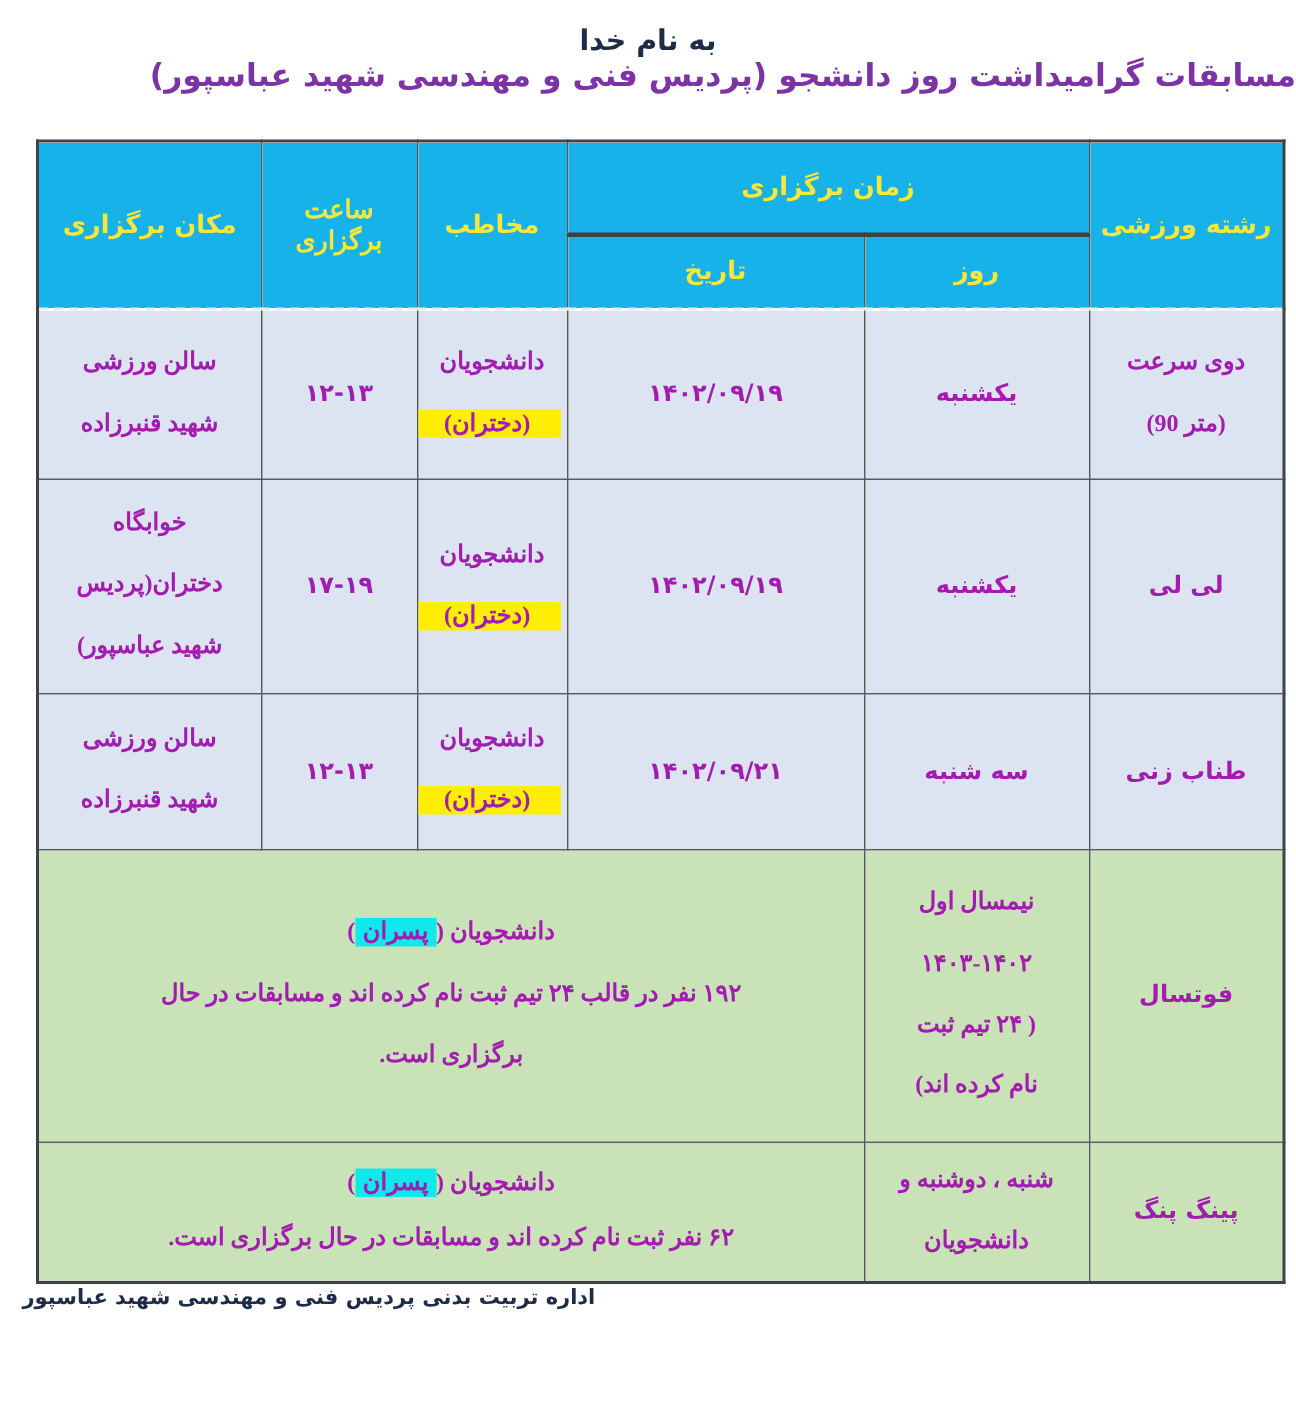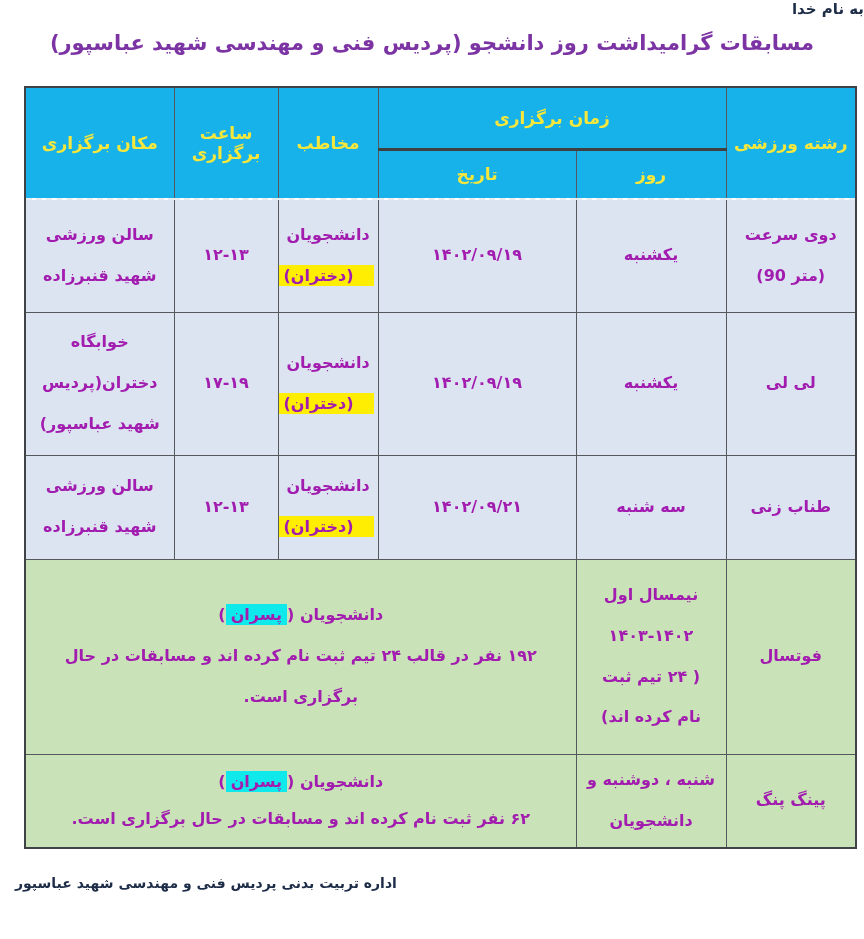--- a/index.html
+++ b/index.html
@@ -2,25 +2,25 @@
 <html lang="fa"><head>
 <meta charset="utf-8">
 <style>
   html,body{margin:0;padding:0;}
   body{
     width:864px;height:939px;background:#ffffff;position:relative;
     font-family:"DejaVu Sans","Liberation Sans",sans-serif;
     overflow:hidden;
   }
   .bismillah{
-    font-size:15px;font-weight:bold;
+    padding-top:16px;text-align:center;font-size:19px;font-weight:bold;
     color:#1d2c47;direction:rtl;
   }
   .doc-title{
-    margin-top:13px;text-align:center;font-size:21px;font-weight:bold;
+    font-size:21px;font-weight:bold;
     color:#7c34a4;direction:rtl;letter-spacing:0;
   }
   table.schedule{
     border-collapse:collapse;table-layout:fixed;width:831px;
     margin:31px 0 0 24px;direction:rtl;
     border:2px solid #3f4348;
   }
   .schedule th,.schedule td{
     border:1px solid #55585c;text-align:center;vertical-align:middle;
     padding:2px 4px;font-weight:bold;overflow:hidden;
@@ -36,23 +36,23 @@
   }
   tr.row-first td{border-top:2px dashed #e8edf2;}
   tr.green-row td{background:#c9e2b7;}
   td.sport-cell{font-size:20px;color:#060606;line-height:2.35;margin-left:13px;}
   td.merged-cell{font-size:17px;line-height:2.8;}
   tr.pingpong-row td.merged-cell{line-height:2.3;}
   td.term-cell{line-height:2.85;font-size:16px;}
   mark.hl-yellow{background:#ffee02;color:inherit;padding:1px 20px;}
   mark.hl-cyan{background:#0fe9ec;color:inherit;padding:1px 5px;}
   .num{direction:ltr;unicode-bidi:isolate;}
-  .line{display:block;}
+  .line{display:block;font-family:Liberation Serif, serif;}
   .footer-note{
-    margin-top:26px;padding-left:15px;text-align:left;direction:rtl;
+    margin-top:1px;padding-left:15px;text-align:left;direction:rtl;
     font-size:14px;font-weight:bold;color:#1d2c47;
     unicode-bidi:plaintext;
   }
 </style>
 </head>
 <body>
 
 <div class="bismillah">به نام خدا</div>
 <div class="doc-title">مسابقات گرامیداشت روز دانشجو (پردیس فنی و مهندسی شهید عباسپور)</div>
 

